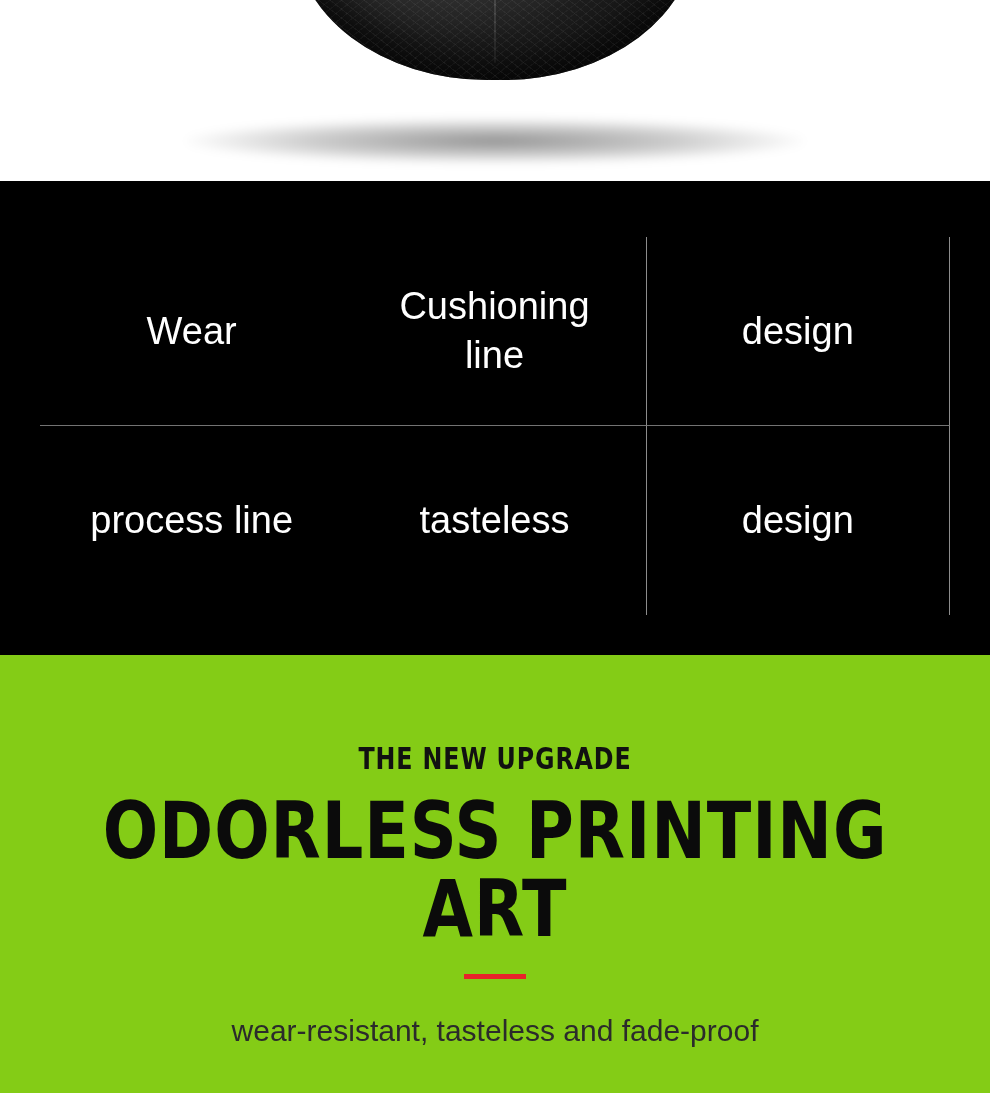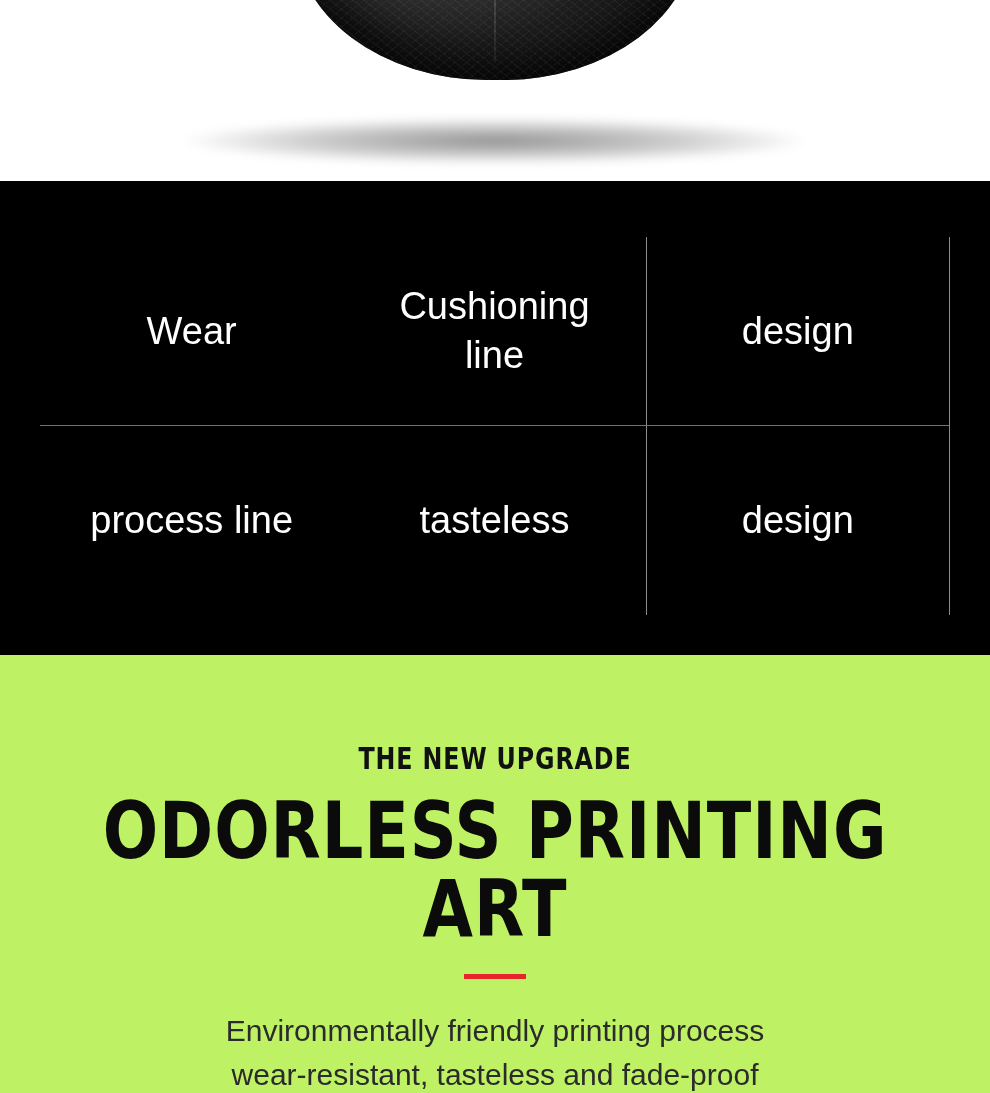--- a/index.html
+++ b/index.html
@@ -103,21 +103,21 @@
   }
   .feature-cell.r1 {
     border-bottom: 1px solid rgba(255,255,255,0.45);
   }
   .feature-cell.c0.r1 { border-bottom: 1px solid rgba(255,255,255,0.45); }
 
   
   .upgrade {
     width: 990px;
     height: 438px;
-    background: #bef264;
+    background: #84cc16;
     box-sizing: border-box;
     padding-top: 86px;
     text-align: center;
   }
   .kicker {
     font-size: 30px;
     letter-spacing: 1px;
     color: #111111;
     font-weight: bold;
     font-family: "DejaVu Sans Condensed", "Liberation Sans Narrow", "Liberation Sans", sans-serif;
@@ -200,16 +200,15 @@
     </div>
 
   </div>
 </div>
 
 <div class="upgrade">
   <div class="kicker">THE NEW UPGRADE</div>
   <div class="headline">ODORLESS PRINTING ART</div>
   <div class="rule"></div>
   <div class="subtext">
-    <div>Environmentally friendly printing process</div>
     <div>wear-resistant, tasteless and fade-proof</div>
   </div>
 </div>
 
 </body></html>

